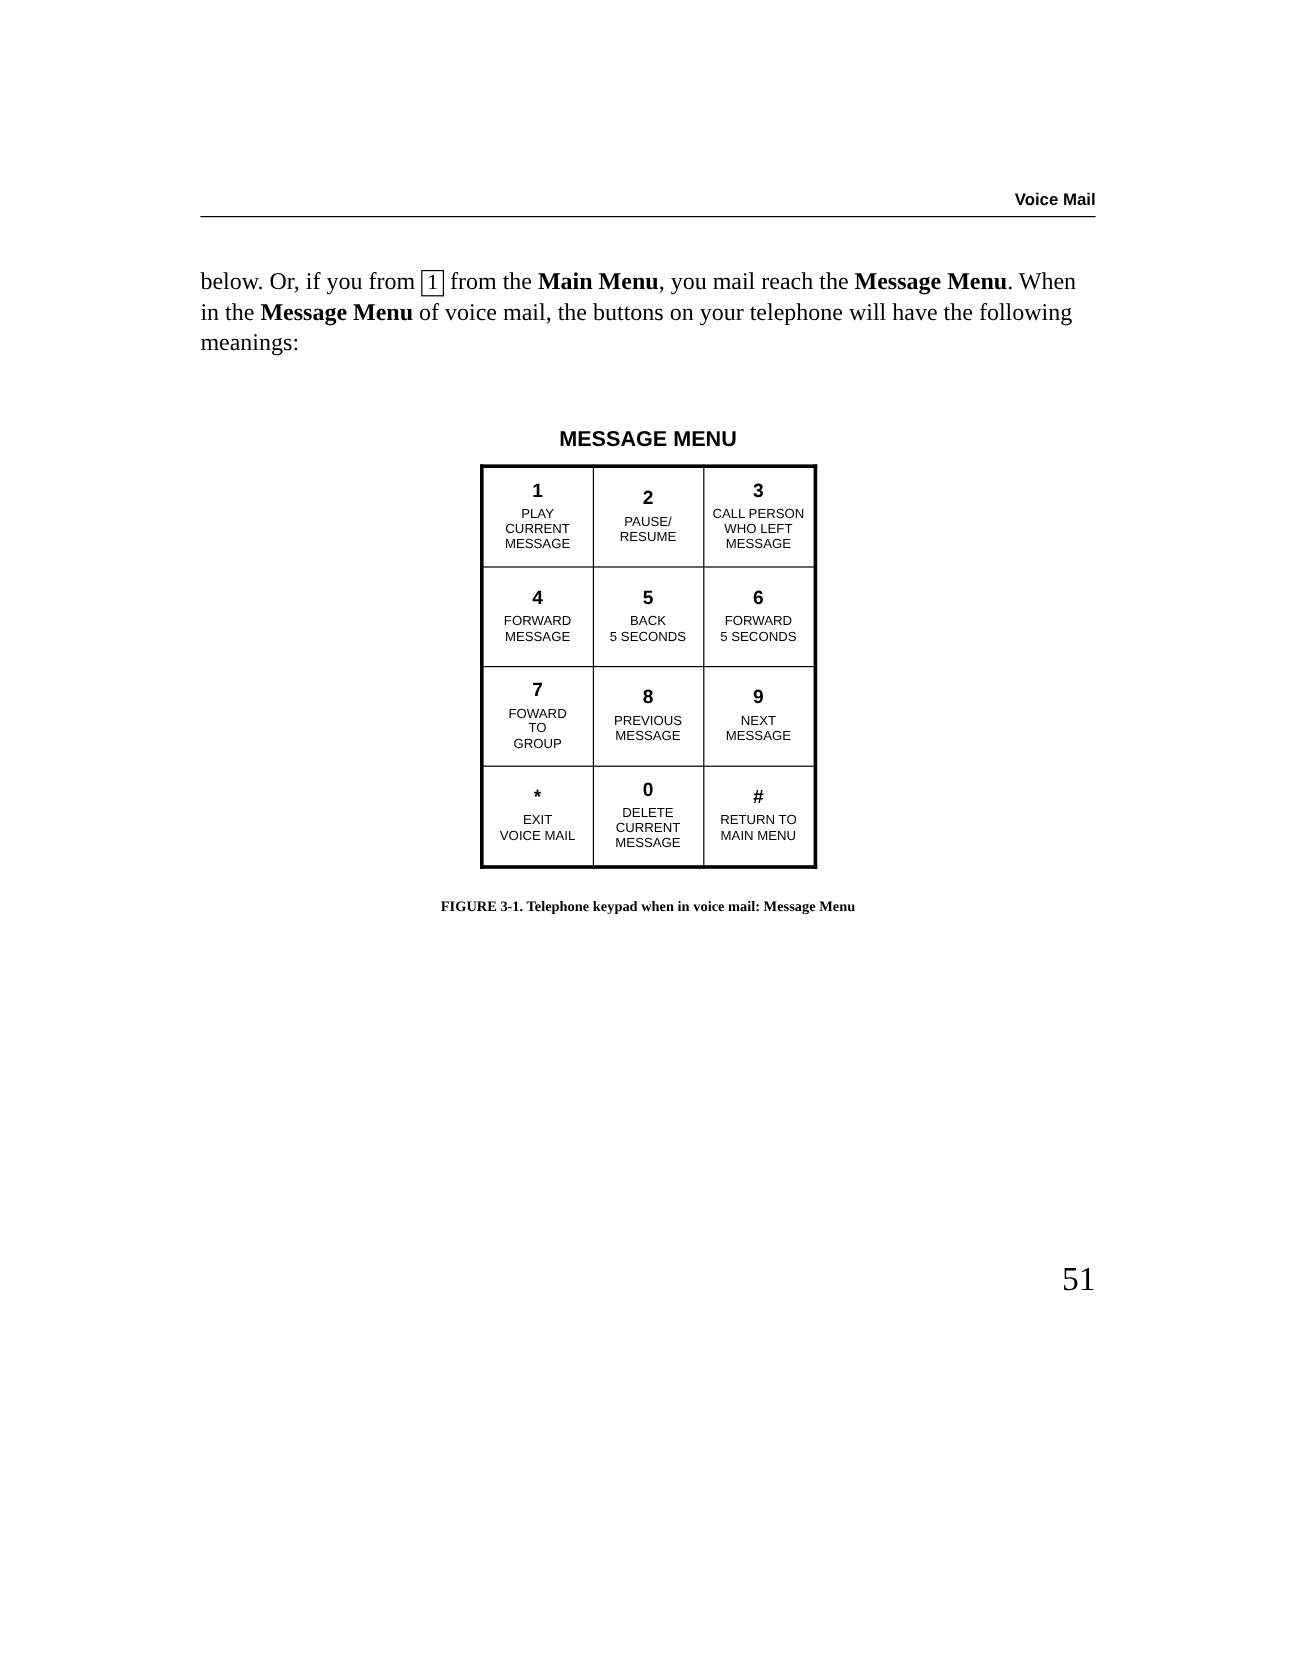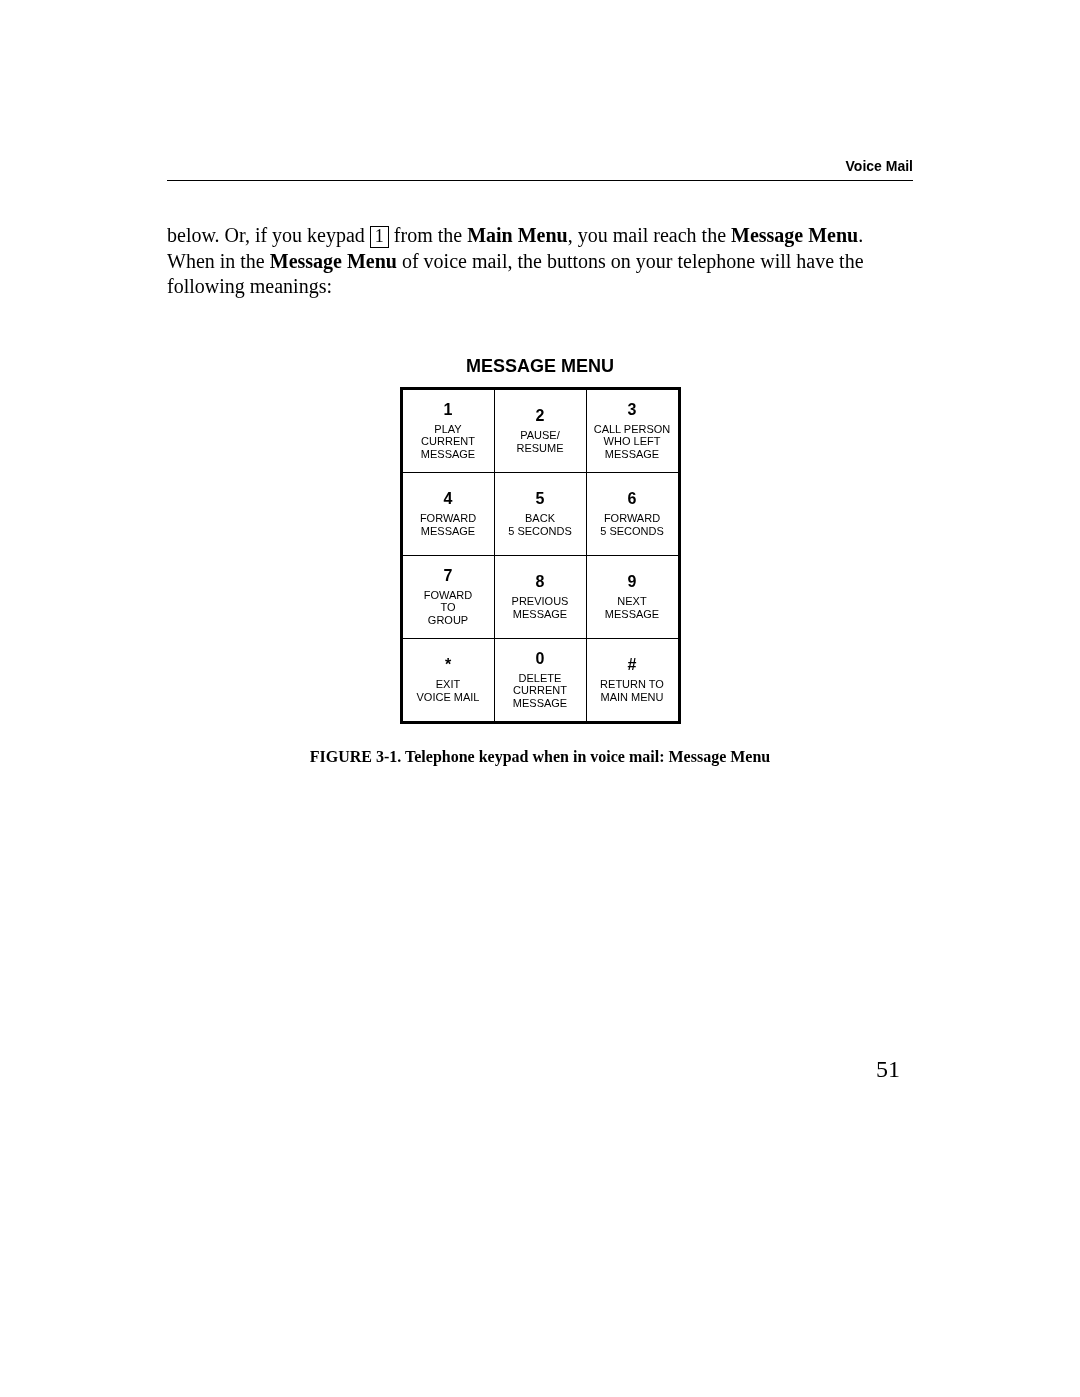--- a/index.html
+++ b/index.html
@@ -9,35 +9,35 @@
   .rule{border:0;border-top:1px solid #000;margin:0 0 42px 0}
   .para{font-size:20px;line-height:1.28}
   .kbd{display:inline-block;border:1px solid #000;padding:0 4px;font-size:18px;line-height:1.1;vertical-align:baseline}
   b{font-weight:bold}
   .menu-wrap{margin-top:56px;text-align:center}
   .menu-title{font-family:Arial,Helvetica,sans-serif;font-weight:bold;font-size:18px;margin-bottom:10px}
   table.keypad{border-collapse:collapse;margin:0 auto;border:3px solid #000}
   table.keypad td{border:1px solid #000;width:87px;height:78px;text-align:center;vertical-align:middle;font-family:Arial,Helvetica,sans-serif;padding:2px 2px}
   .keynum{font-weight:bold;font-size:16px;margin-bottom:4px}
   .keylabel{font-size:11px;line-height:1.15}
-  .caption{font-family:"Times New Roman",serif;font-weight:bold;font-size:16px;margin-top:24px;text-align:center}
+  .caption{font-family:"Times New Roman",serif;font-weight:bold;font-size:12px;margin-top:24px;text-align:center}
   .para2{font-size:20px;line-height:1.28;margin-top:28px}
-  .pagenum{position:absolute;right:180px;bottom:150px;font-size:24px;font-family:"Times New Roman",serif}
+  .pagenum{position:absolute;right:167px;bottom:150px;font-size:28px;font-family:"Times New Roman",serif}
 </style>
 </head>
 <body>
 
 <div class="page">
   <div class="content">
 
     <div class="header-label">Voice Mail</div>
     <hr class="rule">
 
     <div class="para">
-      <span>below.  Or, if you keypad </span><span class="kbd">1</span><span> from the </span><b>Main Menu</b><span>, you mail reach the </span><b>Message Menu</b><span>.  When in the </span><b>Message Menu</b><span> of voice mail, the buttons on your telephone will have the following meanings:</span>
+      <span>below.  Or, if you from </span><span class="kbd">1</span><span> from the </span><b>Main Menu</b><span>, you mail reach the </span><b>Message Menu</b><span>.  When in the </span><b>Message Menu</b><span> of voice mail, the buttons on your telephone will have the following meanings:</span>
     </div>
 
     <div class="menu-wrap">
       <div class="menu-title">MESSAGE MENU</div>
       <table class="keypad">
         <tbody>
             <tr>
           <td>
                 <div class="keynum">1</div>
                 <div class="keylabel">PLAY<br>CURRENT<br>MESSAGE</div>

